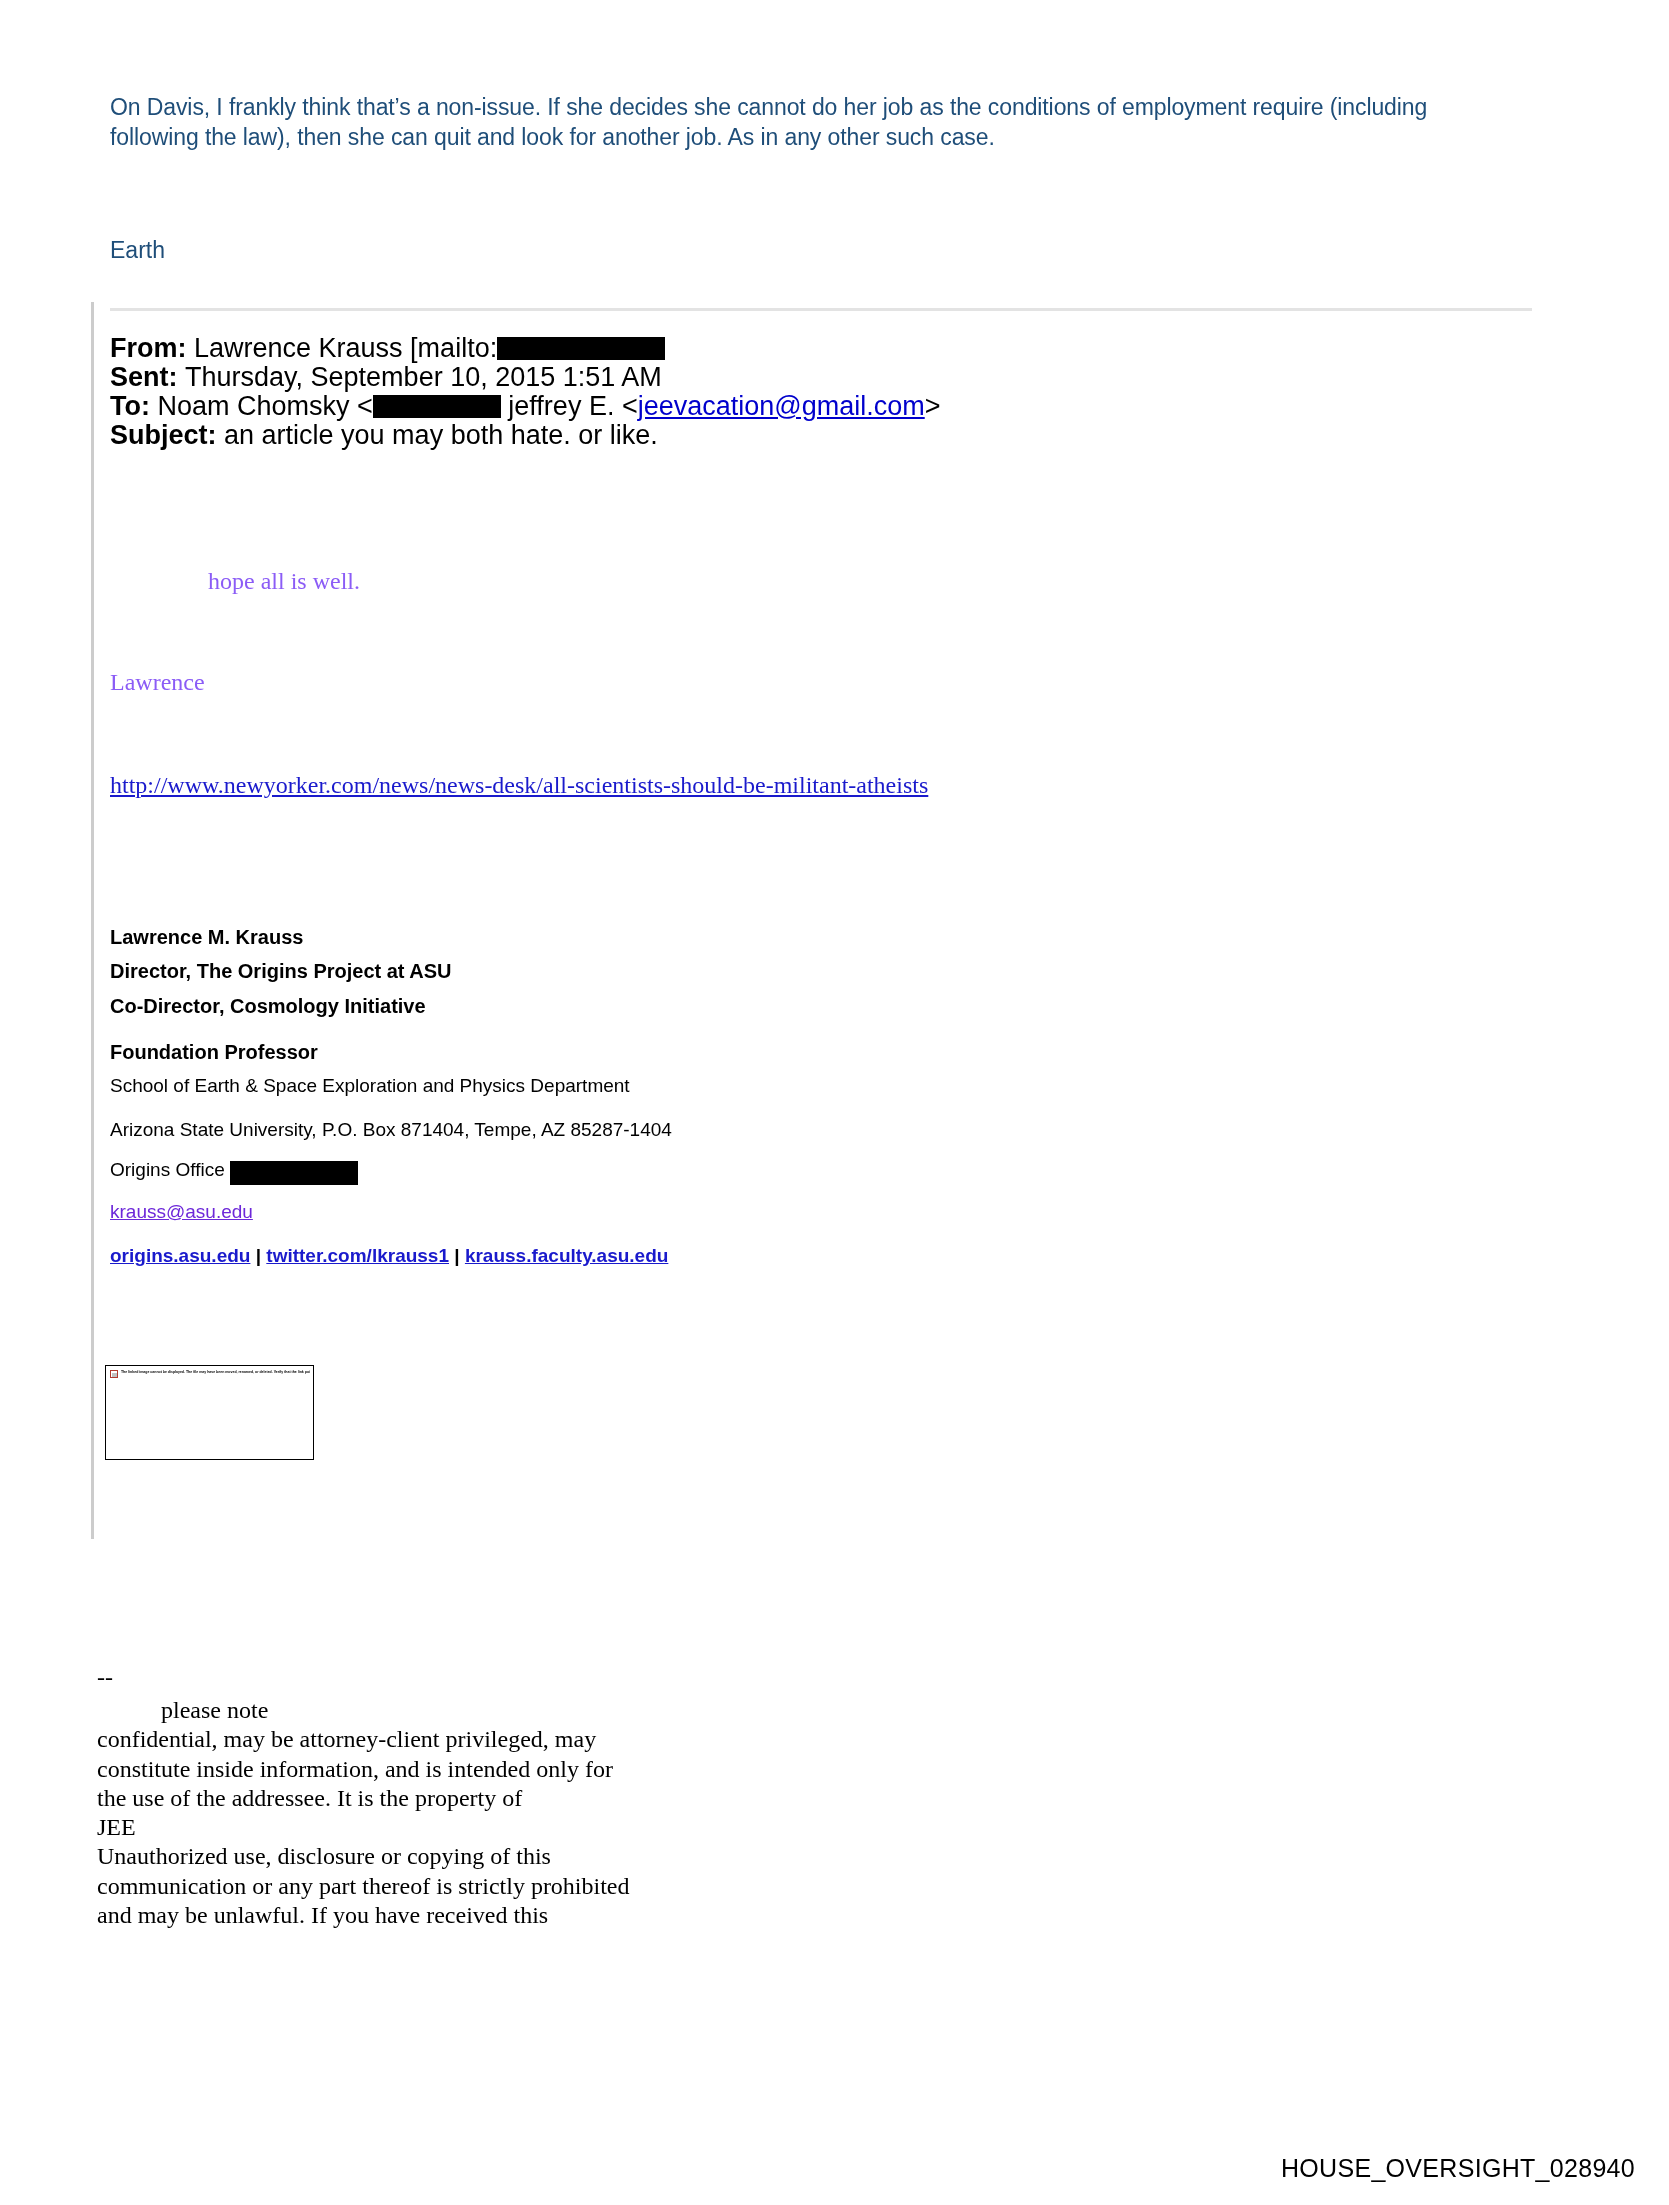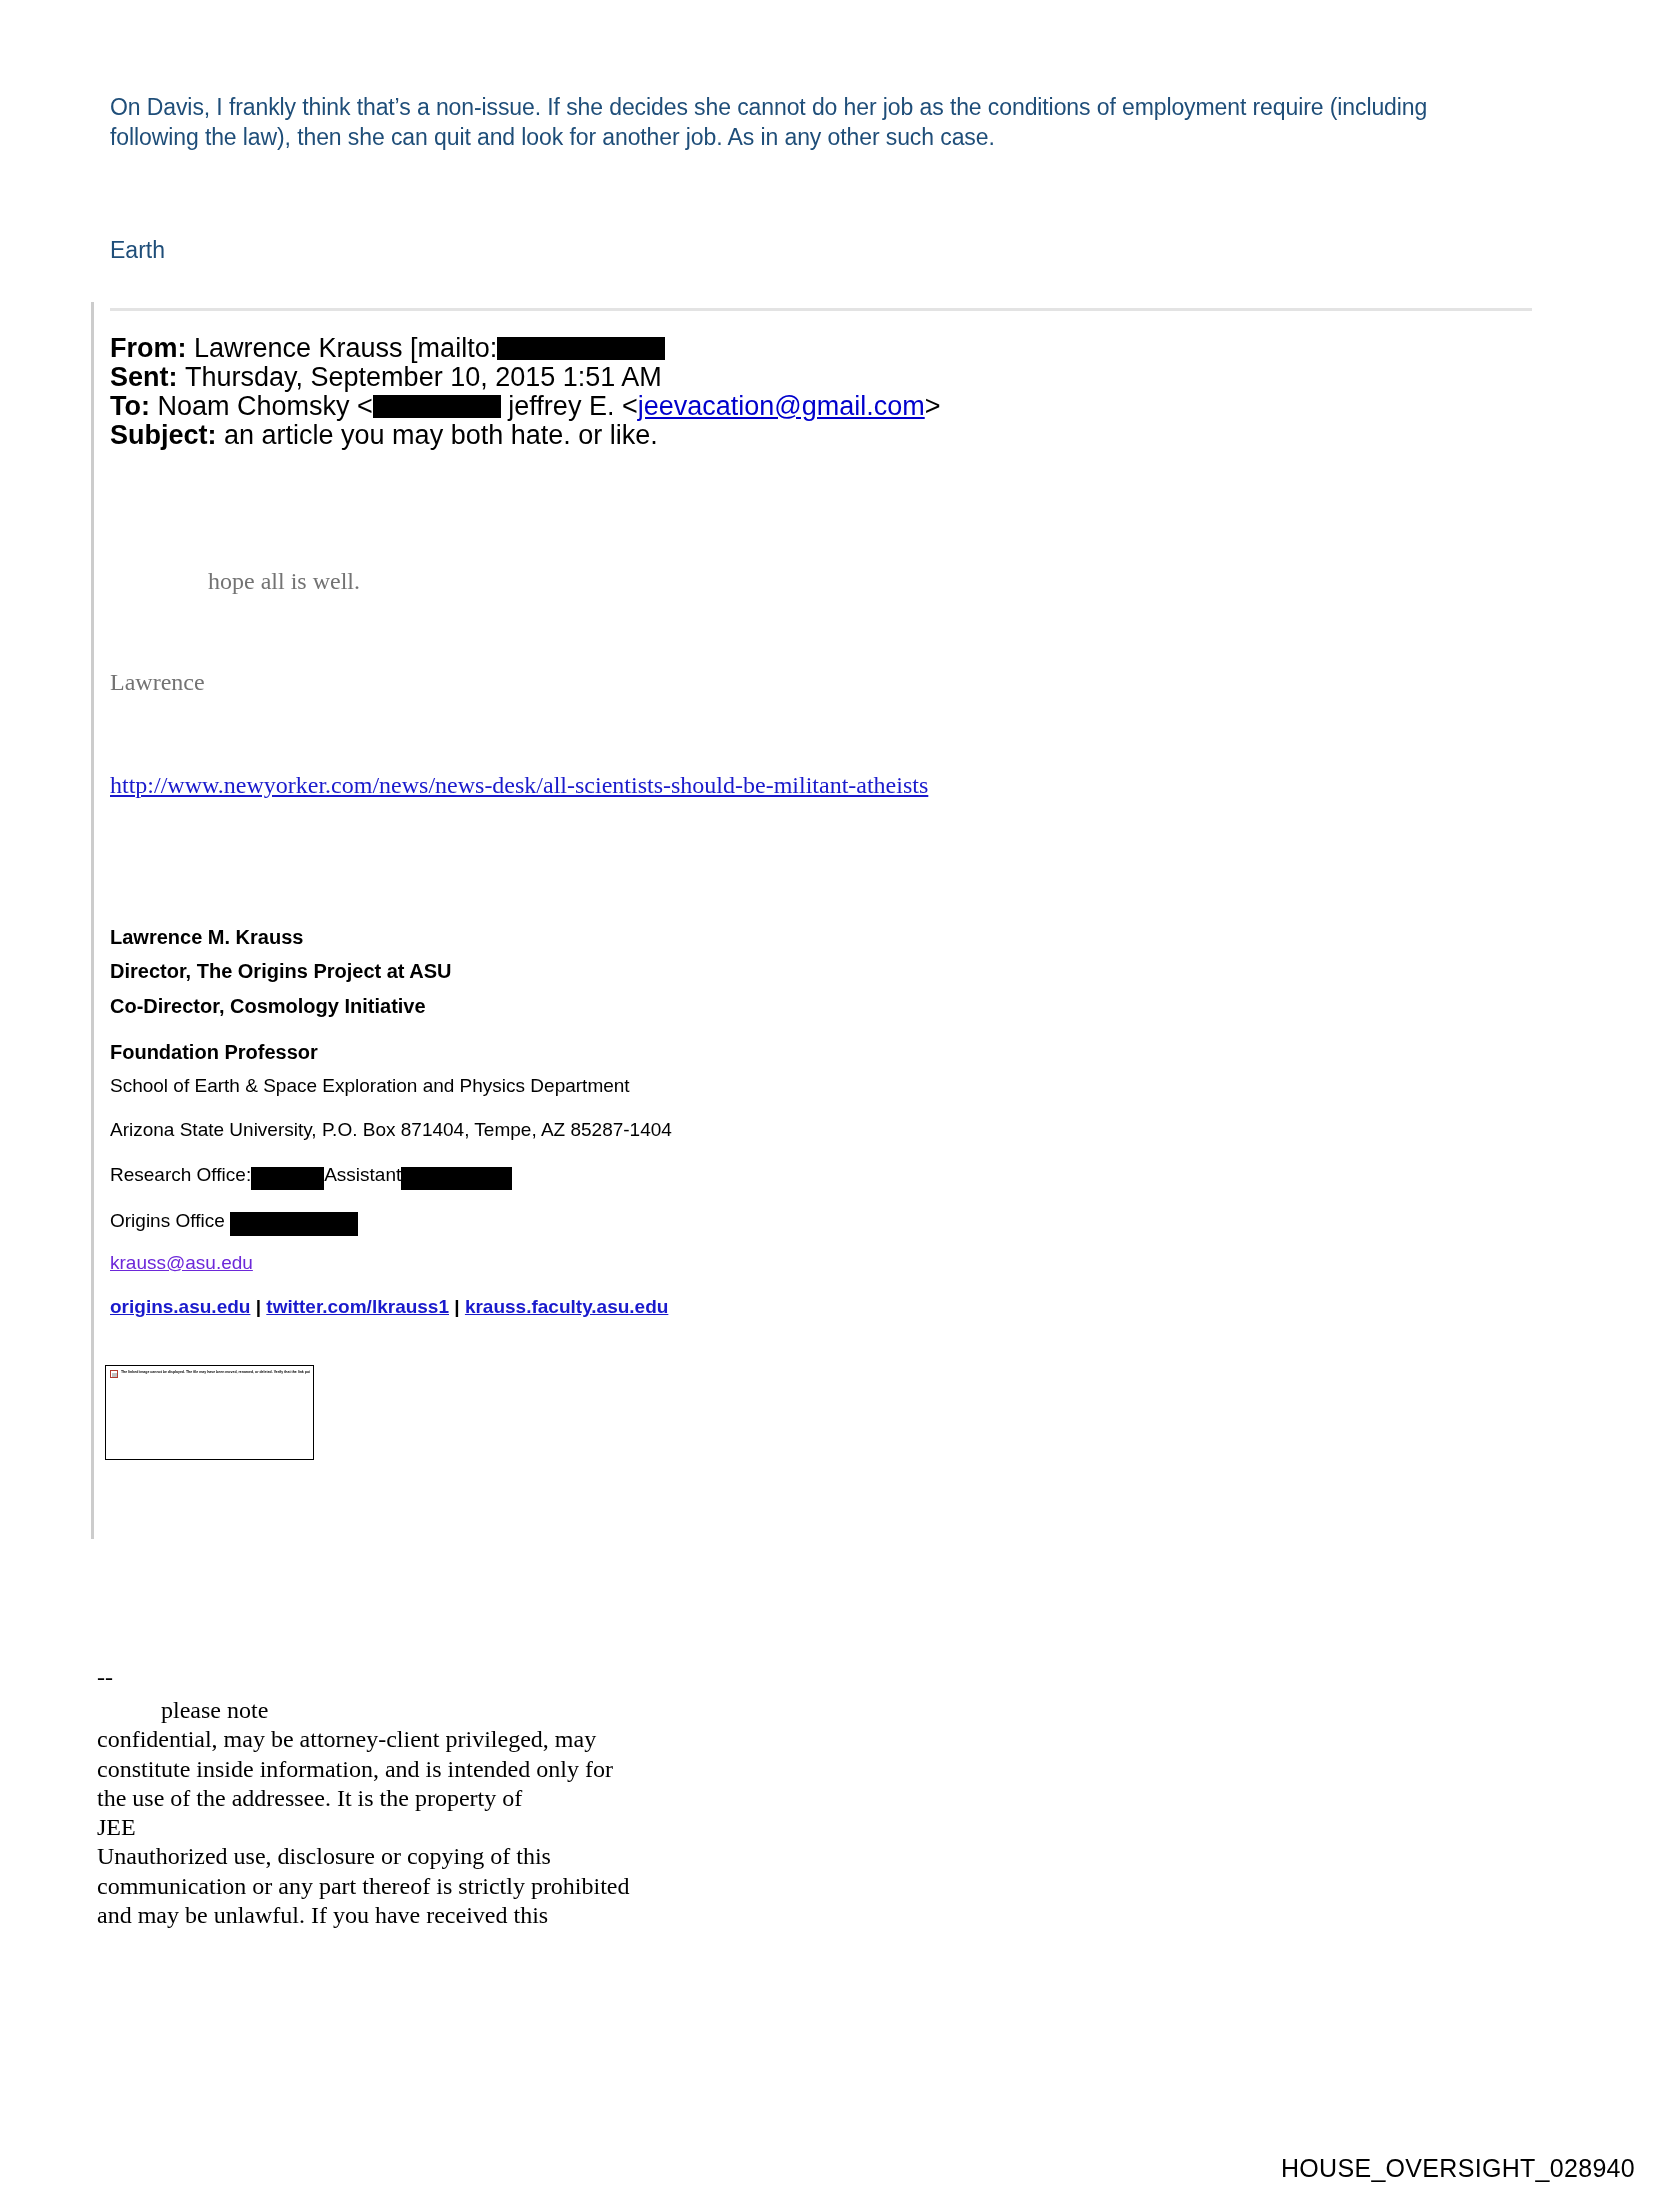--- a/index.html
+++ b/index.html
@@ -95,21 +95,21 @@
     top: -1.3px;
   }
   .lnk {
     color: #0000cc;
     text-decoration: underline;
   }
 
   
   .serif {
     font-family: "Liberation Serif", serif;
-    color: #737373;
+    color: #8b5cf6;
   }
   .body-hope {
     position: absolute;
     left: 98px;
     top: 259px;
     font-size: 24px;
     line-height: 1.2;
   }
   .body-lawrence {
     position: absolute;
@@ -301,23 +301,20 @@
       <div class="sig-line sig-bold" style="font-size:20px;">Lawrence M. Krauss</div>
       <div class="sig-line sig-bold sig-sp-top" style="font-size:20px;">Director, The Origins Project at ASU</div>
       <div class="sig-line sig-bold sig-sp-top" style="font-size:20px;">Co-Director, Cosmology Initiative</div>
 
       <div class="sig-line sig-bold" style="font-size:20px;margin-top:26px;">Foundation Professor</div>
 
       <div class="sig-line" style="font-size:19px;margin-top:14.4px;">School of Earth &amp; Space Exploration and Physics Department</div>
 
       <div class="sig-line" style="font-size:19px;margin-top:25px;">Arizona State University, P.O. Box 871404, Tempe, AZ 85287-1404</div>
 
-      <div class="sig-line sig-contact" style="font-size:19px;margin-top:25px;">
-        <span>Research Office:</span><span class="redact" style="width:73px;height:23.6px;top:2.6px;"></span><span>Assistant</span><span class="redact" style="width:111px;height:23.6px;top:2.6px;"></span>
-      </div>
 
       <div class="sig-line" style="font-size:19px;margin-top:19.6px;">
         <span>Origins Office</span><span>&nbsp;</span><span class="redact" style="width:128px;height:23.6px;top:2.6px;"></span>
       </div>
 
       <div class="sig-line" style="font-size:19px;margin-top:19.6px;">
         <a class="sig-mail" href="#" style="margin-top:0;">krauss@asu.edu</a>
       </div>
 
       <div class="sig-line sig-links" style="font-size:19px;margin-top:25px;">

